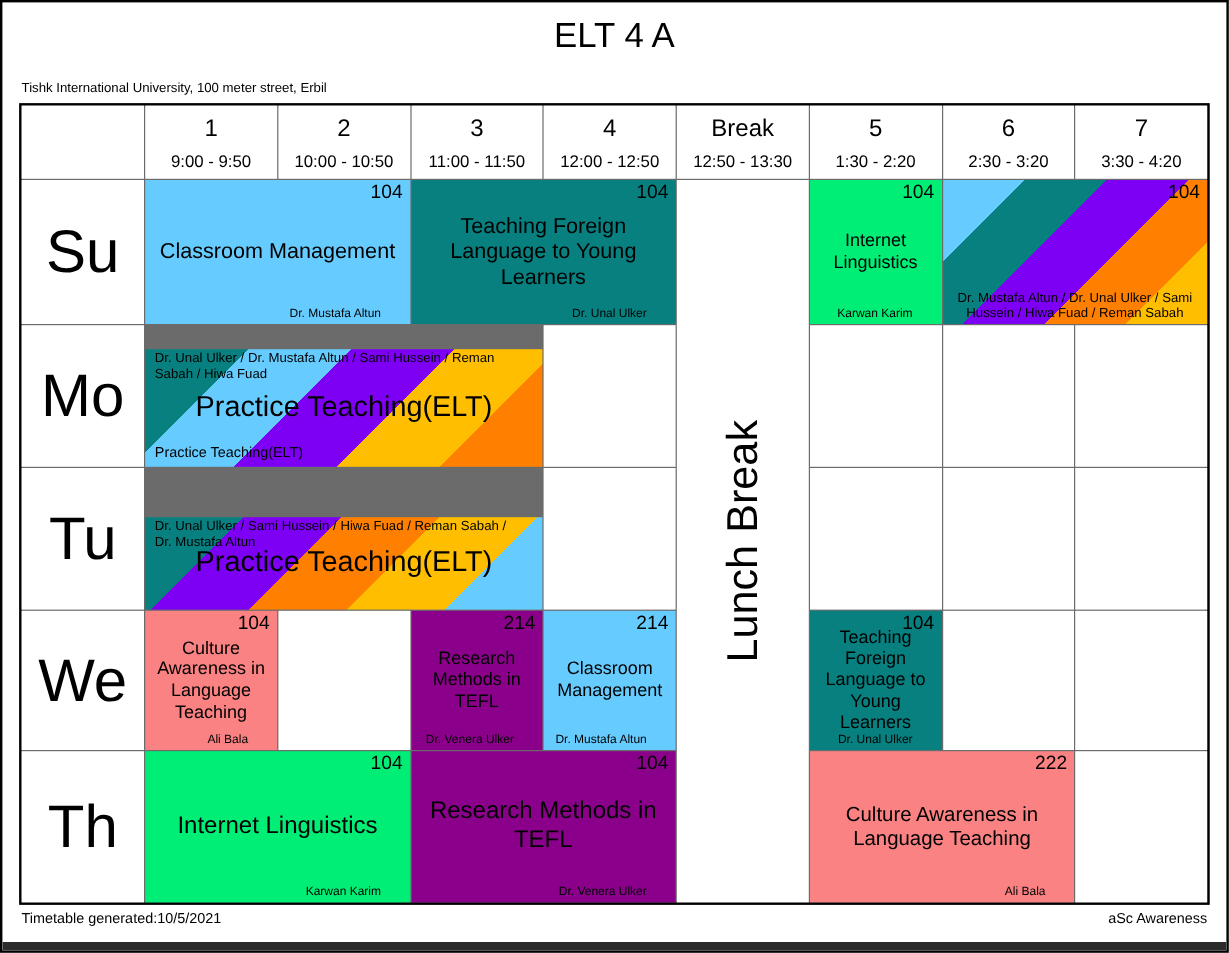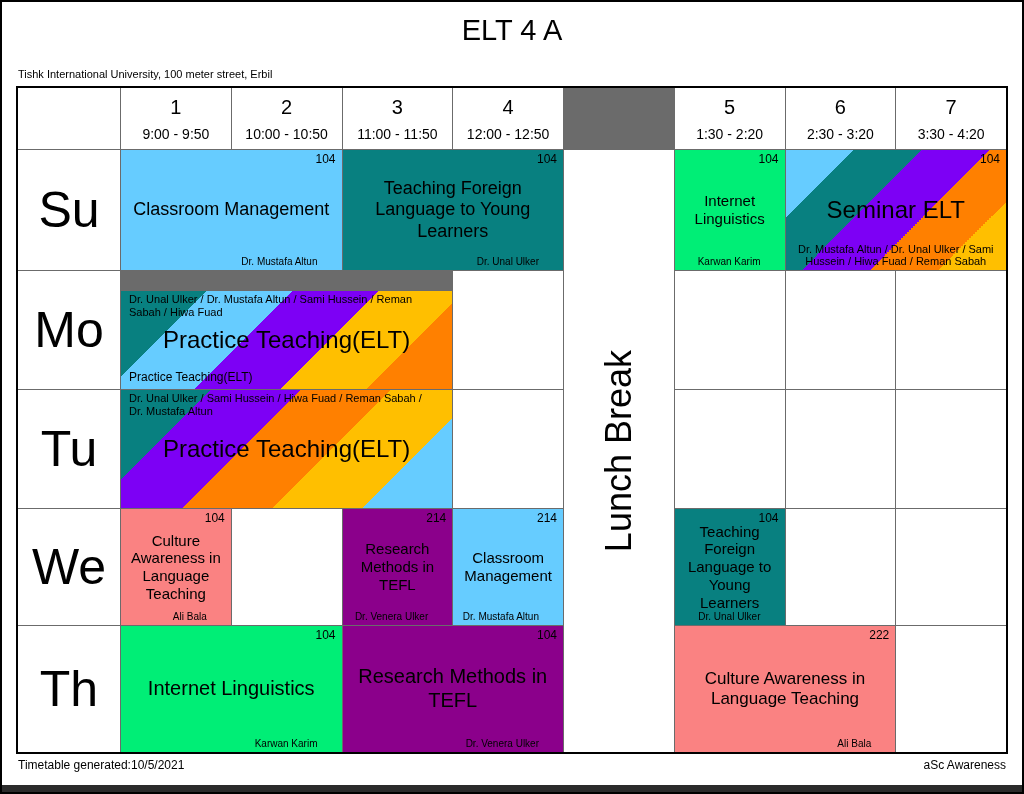--- a/index.html
+++ b/index.html
@@ -19,41 +19,41 @@
   .ptime { font-size:14px; padding-bottom:7px; }
   .day { display:flex; align-items:center; justify-content:center; font-size:50px; }
   .lesson { display:flex; align-items:center; justify-content:center;
             text-align:center; padding:16px 4px; }
   .subject { line-height:1.18; }
   .fs15 .subject { font-size:15px; }
   .fs17 .subject { font-size:17px; }
   .fs18 .subject { font-size:18px; }
   .fs20 .subject { font-size:20px; }
   .fs24 .subject { font-size:24px; }
-  .room { position:absolute; top:2px; right:6px; font-size:12px; }
+  .room { position:absolute; top:2px; right:6px; font-size:16px; }
   .teacher { position:absolute; bottom:3px; right:24px; font-size:10px; }
   .teacher-wide { position:absolute; bottom:2px; left:4px; right:4px;
                   font-size:11px; text-align:center; line-height:1.15; }
   .teachers-top { position:absolute; top:2px; left:8px; right:20px;
                   font-size:11px; text-align:left; line-height:1.2; }
   .subtitle-bl { position:absolute; bottom:5px; left:8px; font-size:12px; }
   .bg-blue   { background:#66CCFF; }
   .bg-teal   { background:#088080; }
   .bg-green  { background:#00EE76; }
   .bg-salmon { background:#FA8282; }
   .bg-purple { background:#8B008B; }
   .stripes-seminar { background:linear-gradient(135deg,
       #66CCFF 0 20%, #088080 20% 40%, #7D00F5 40% 60%,
       #FF8000 60% 80%, #FFBF00 80% 100%); }
   .stripes-mo { background:linear-gradient(135deg,
       #088080 0 20%, #66CCFF 20% 40%, #7D00F5 40% 60%,
       #FFBF00 60% 80%, #FF8000 80% 100%);margin-top:20px; }
   .stripes-tu { background:linear-gradient(135deg,
       #088080 0 20%, #7D00F5 20% 40%, #FF8000 40% 60%,
-      #FFBF00 60% 80%, #66CCFF 80% 100%); }
+      #FFBF00 60% 80%, #66CCFF 80% 100%);margin-top:41px; }
   .lunch { display:flex; align-items:center; justify-content:center; }
   .lunch span { writing-mode:vertical-rl; transform:rotate(180deg);
                 font-size:36px; white-space:nowrap; }
   .footer-left  { position:absolute; left:16px; top:756px; font-size:12px; }
   .footer-right { position:absolute; right:16px; top:756px; font-size:12px; }
   .bottom-bar { position:absolute; bottom:0; left:0; width:100%; height:7px;
                 background:#2b2b2b; }
 </style>
 </head>
 <body>
@@ -75,20 +75,24 @@
       <span class="ptime">10:00 - 10:50</span>
     </div>
     <div class="cell head" style="grid-area:1/4/2/5">
       <span class="pnum">3</span>
       <span class="ptime">11:00 - 11:50</span>
     </div>
     <div class="cell head" style="grid-area:1/5/2/6">
       <span class="pnum">4</span>
       <span class="ptime">12:00 - 12:50</span>
     </div>
+    <div class="cell head" style="grid-area:1/6/2/7">
+      <span class="pnum">Break</span>
+      <span class="ptime">12:50 - 13:30</span>
+    </div>
     <div class="cell head" style="grid-area:1/7/2/8">
       <span class="pnum">5</span>
       <span class="ptime">1:30 - 2:20</span>
     </div>
     <div class="cell head" style="grid-area:1/8/2/9">
       <span class="pnum">6</span>
       <span class="ptime">2:30 - 3:20</span>
     </div>
     <div class="cell head" style="grid-area:1/9/2/10">
       <span class="pnum">7</span>
@@ -115,21 +119,20 @@
       <span class="subject">Teaching Foreign Language to Young Learners</span>
       <span class="teacher">Dr. Unal Ulker</span>
     </div>
     <div class="cell lesson bg-green fs15" style="grid-area:2/7/3/8">
       <span class="room">104</span>
       <span class="subject">Internet Linguistics</span>
       <span class="teacher">Karwan Karim</span>
     </div>
     <div class="cell lesson stripes-seminar fs24" style="grid-area:2/8/3/10">
       <span class="room">104</span>
-      <span class="subject">Seminar ELT</span>
       <span class="teacher-wide">Dr. Mustafa Altun / Dr. Unal Ulker / Sami Hussein / Hiwa Fuad / Reman Sabah</span>
     </div>
 
     <div class="cell lesson stripes-mo fs24" style="grid-area:3/2/4/5">
       <span class="teachers-top">Dr. Unal Ulker / Dr. Mustafa Altun / Sami Hussein / Reman Sabah / Hiwa Fuad</span>
       <span class="subject">Practice Teaching(ELT)</span>
       <span class="subtitle-bl">Practice Teaching(ELT)</span>
     </div>
     <div class="cell" style="grid-area:3/5/4/6"></div>
     <div class="cell" style="grid-area:3/7/4/8"></div>

